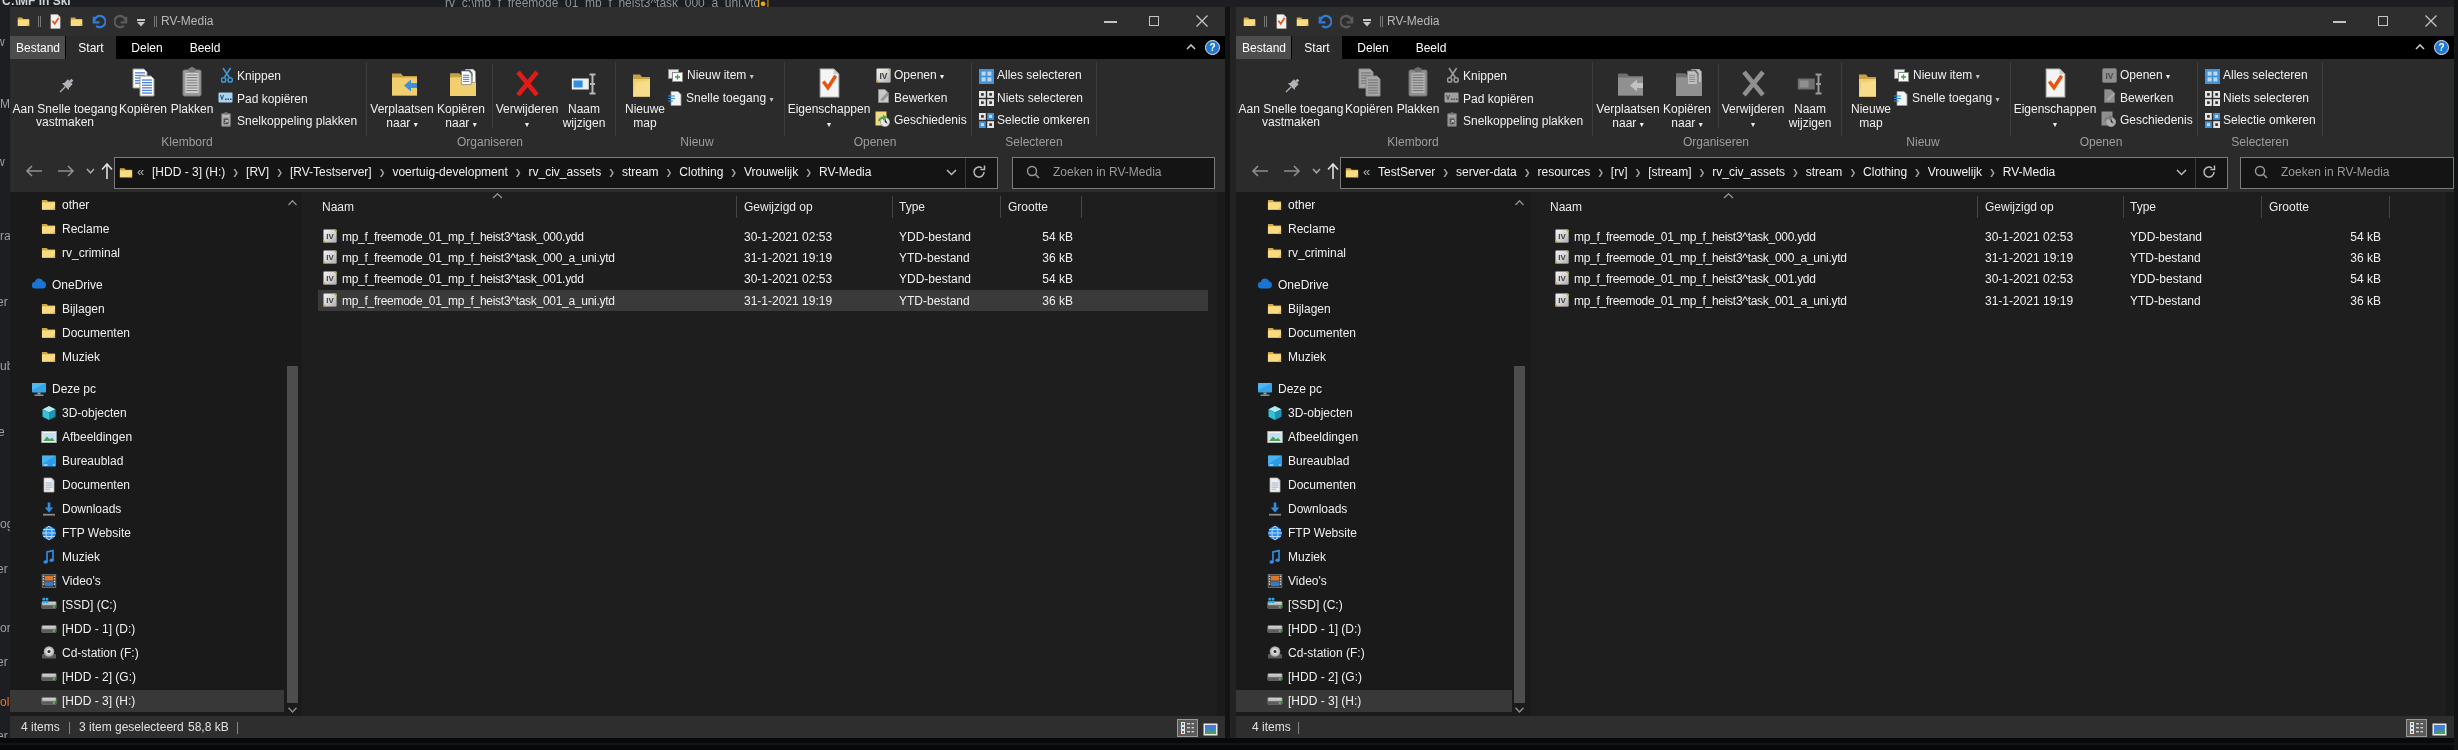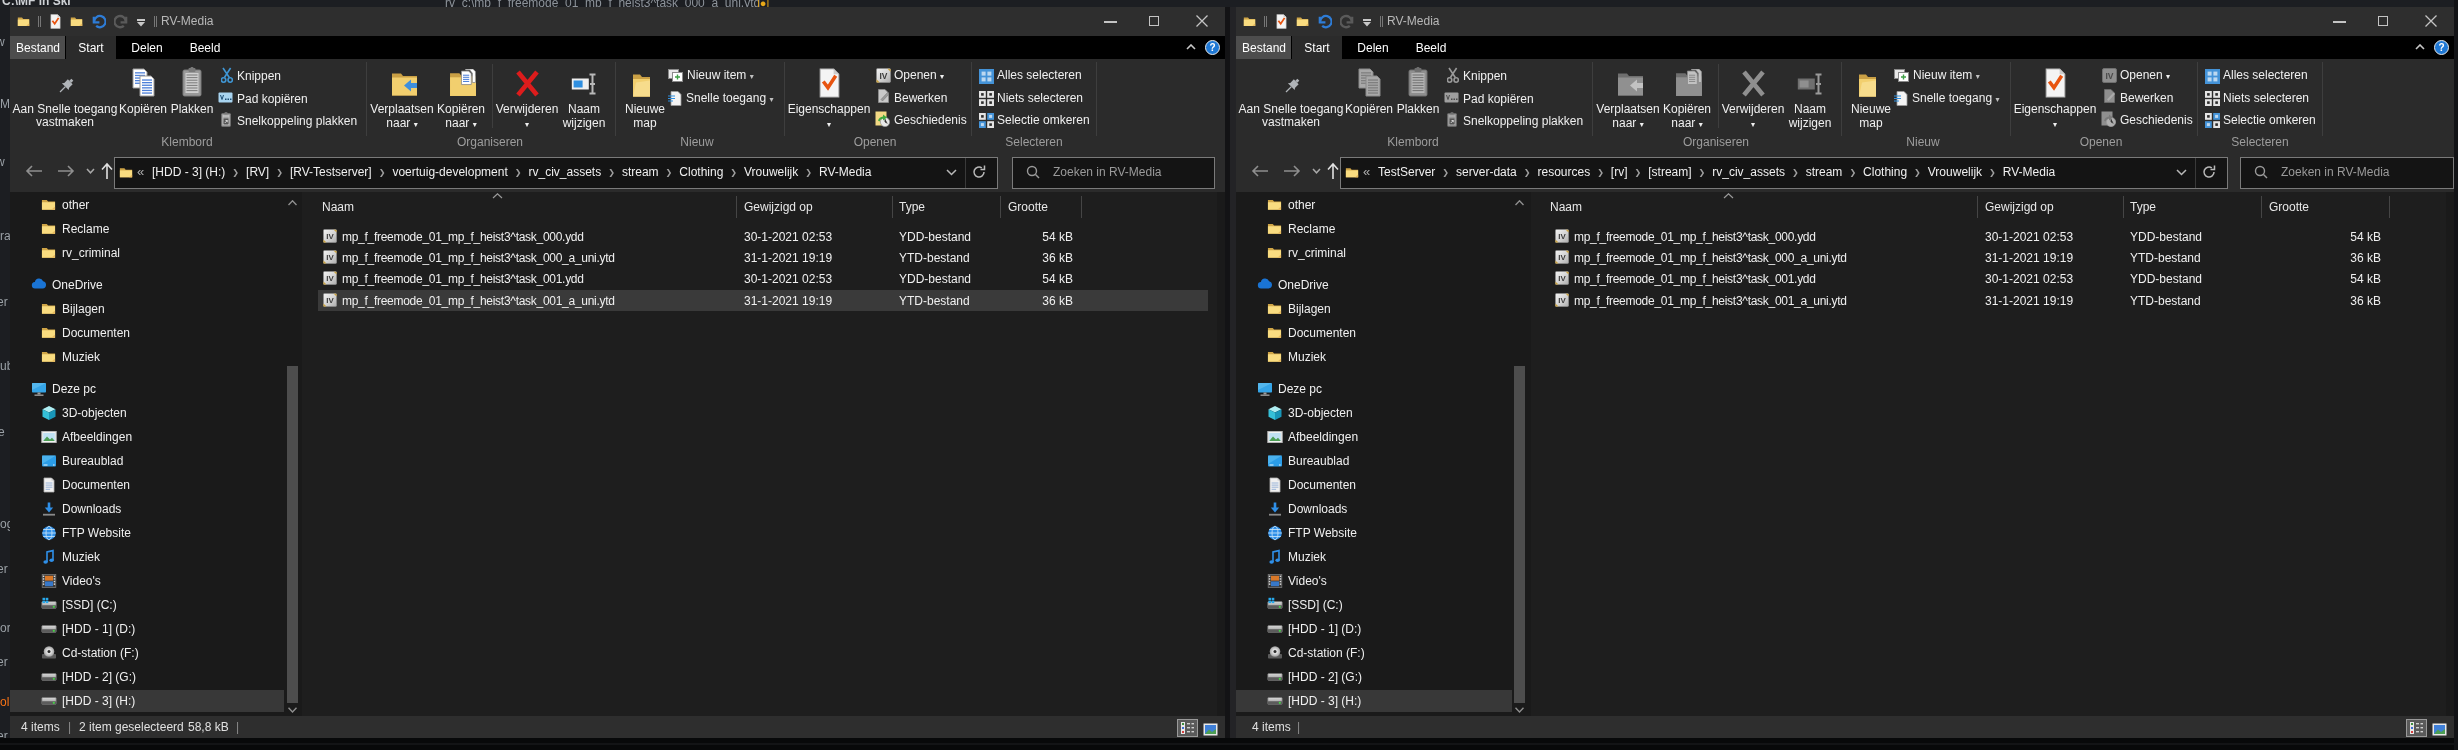--- a/index.html
+++ b/index.html
@@ -1000,21 +1000,21 @@
     <path d="M0.5 12 L4 15.5 L0.5 15.5 Z" fill="#caa13d"></path>
     <path d="M15.5 1 L12 0.5 L15.5 4 Z" fill="#caa13d"></path>
     <text x="8" y="11.5" font-family="Liberation Sans" font-size="9" font-weight="bold" fill="#3a3a3a" text-anchor="middle">IV</text>
   </svg>
 <div class="t" style="left:1574px;top:294px;font-size:12px;color:#f0f0f0;line-height:14px;letter-spacing:-0.28px;">mp_f_freemode_01_mp_f_heist3^task_001_a_uni.ytd</div>
 <div class="t" style="left:1985px;top:294px;font-size:12px;color:#f0f0f0;line-height:14px;">31-1-2021 19:19</div>
 <div class="t" style="left:2130px;top:294px;font-size:12px;color:#f0f0f0;line-height:14px;">YTD-bestand</div>
 <div class="t" style="left:2381px;top:294px;font-size:12px;color:#f0f0f0;line-height:14px;transform:translateX(-100%);">36 kB</div>
 <div class="t" style="left:21px;top:720px;font-size:12px;color:#e0e0e0;line-height:14px;">4 items</div>
 <div class="t" style="left:68px;top:720px;font-size:12px;color:#8a8a8a;line-height:14px;">|</div>
-<div class="t" style="left:79px;top:720px;font-size:12px;color:#e0e0e0;line-height:14px;">2 item geselecteerd</div>
+<div class="t" style="left:79px;top:720px;font-size:12px;color:#e0e0e0;line-height:14px;">3 item geselecteerd</div>
 <div class="t" style="left:188px;top:720px;font-size:12px;color:#e0e0e0;line-height:14px;">58,8 kB</div>
 <div class="t" style="left:236px;top:720px;font-size:12px;color:#8a8a8a;line-height:14px;">|</div>
 <div class="t" style="left:1252px;top:720px;font-size:12px;color:#e0e0e0;line-height:14px;">4 items</div>
 <div class="t" style="left:1297px;top:720px;font-size:12px;color:#8a8a8a;line-height:14px;">|</div>
 <div class="a" style="left:1177px;top:719px;width:21px;height:18px;background:#5a5a5a;border:1px solid #9a9a9a"></div>
 <svg class="a" style="left:1181px;top:722px" width="13" height="12" viewBox="0 0 13 12">
     <rect x="0" y="0" width="4" height="12" fill="#e8e8e8"></rect>
     <rect x="1" y="1" width="2" height="2" fill="#3f8f3f"></rect>
     <rect x="1" y="5" width="2" height="2" fill="#3f6fd8"></rect>
     <rect x="1" y="9" width="2" height="2" fill="#d83f3f"></rect>

